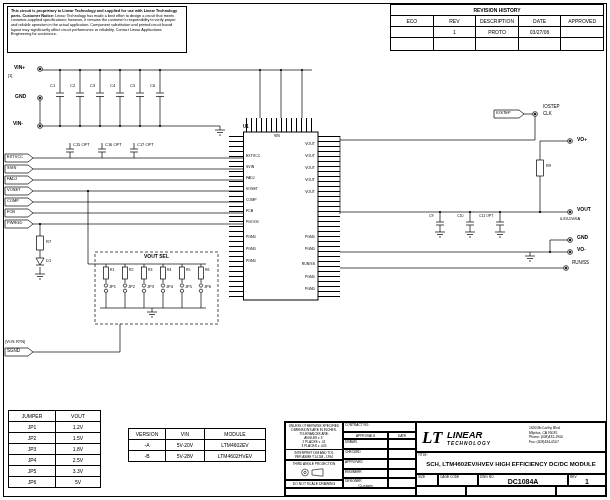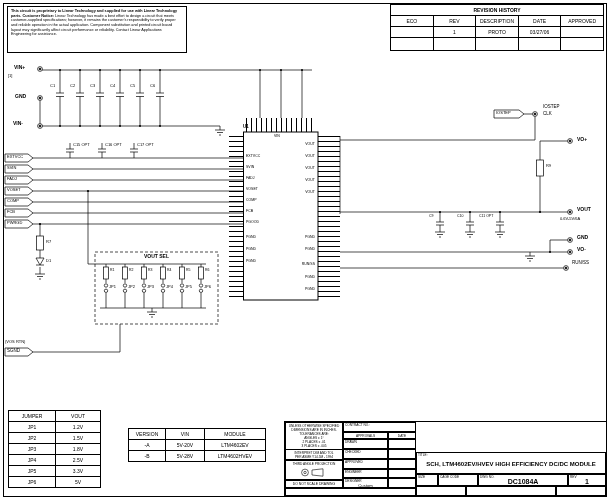--- a/index.html
+++ b/index.html
@@ -387,20 +387,33 @@
     <div class="cell" style="left:58px;top:46.5px;width:45px;height:9.5px">
         <span class="lab">ENGINEER</span>
       </div>
     <div class="cell" style="left:103px;top:46.5px;width:28px;height:9.5px"></div>
     <div class="cell" style="left:58px;top:56px;width:45px;height:10px">
       <span class="lab">DESIGNER</span>
       <div style="font-size:4.2px;text-align:center;margin-top:4px">Custom</div>
     </div>
     <div class="cell" style="left:103px;top:56px;width:28px;height:10px"></div>
 
+    <div class="cell" style="left:131px;top:0;width:190px;height:30px">
+      <svg width="100" height="26" style="position:absolute;left:4px;top:2px">
+        <text x="1" y="18" font-size="17" font-weight="bold" font-style="italic" font-family="Liberation Serif, serif">LT</text>
+        <text x="26" y="13" font-size="9.5" font-weight="bold" font-style="italic" font-family="Liberation Sans, sans-serif">LINEAR</text>
+        <text x="26" y="20" font-size="4.8" font-weight="bold" font-style="italic" letter-spacing="1" font-family="Liberation Sans, sans-serif">TECHNOLOGY</text>
+      </svg>
+      <div style="position:absolute;left:112px;top:3px;font-size:3.4px;line-height:1.35">
+        <div>1630 McCarthy Blvd.</div>
+        <div>Milpitas, CA 95035</div>
+        <div>Phone: (408)432-1900</div>
+        <div>Fax: (408)434-0507</div>
+      </div>
+    </div>
     <div class="cell" style="left:131px;top:30px;width:190px;height:22px">
       <span class="lab">TITLE:</span>
       <div class="b" style="font-size:6px;text-align:center;margin-top:8px">SCH, LTM4602EV/HVEV HIGH EFFICIENCY DC/DC MODULE</div>
     </div>
     <div class="cell" style="left:131px;top:52px;width:22px;height:12px">
         <span class="lab">SIZE</span>
       </div>
     <div class="cell" style="left:153px;top:52px;width:40px;height:12px">
         <span class="lab">CAGE CODE</span>
       </div>

